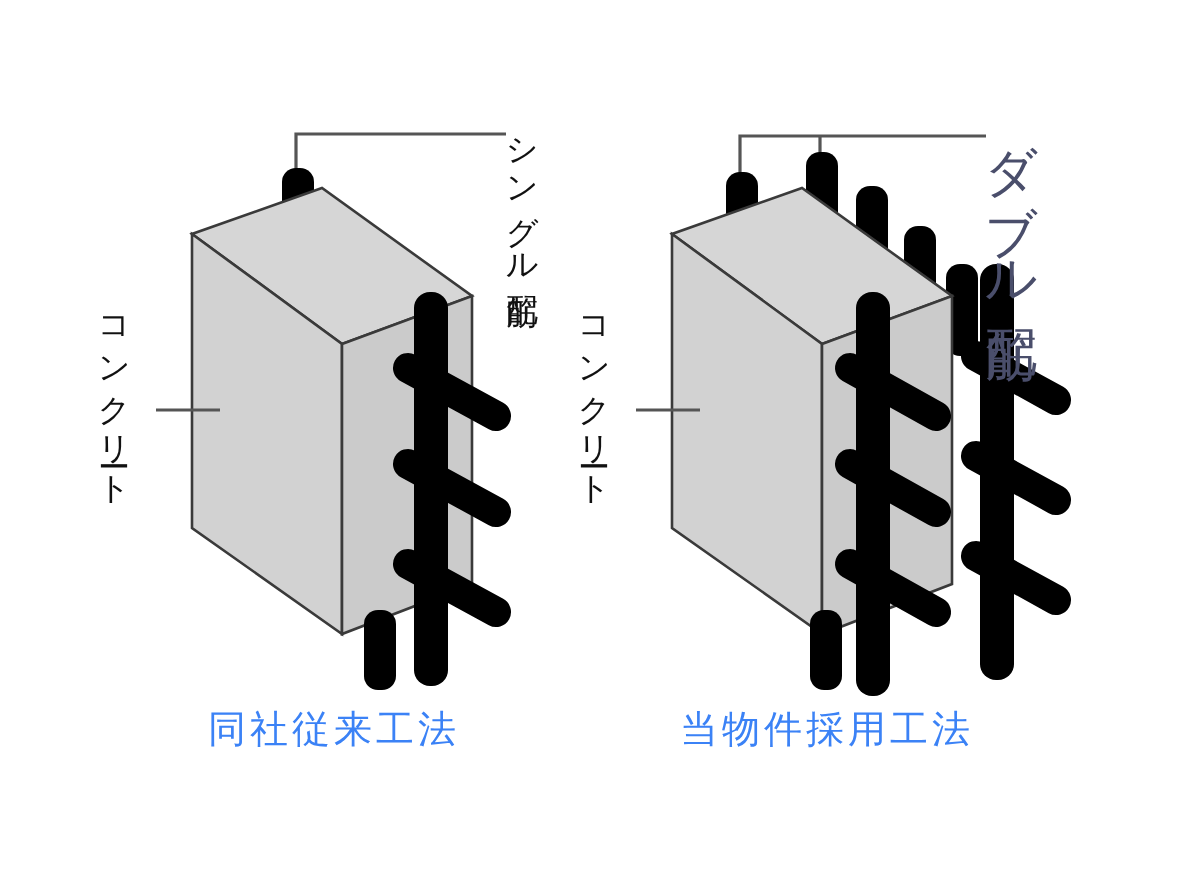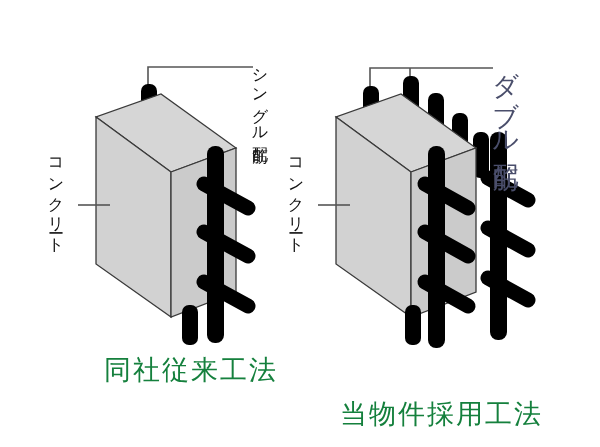--- a/index.html
+++ b/index.html
@@ -34,23 +34,23 @@
     color: #111111;
     font-size: 16px;
   }
   .lbl-navy {
     color: #4a4e6b;
     font-size: 26px;
     font-weight: 400;
   }
   .caption {
     position: absolute;
-    color: #15803d;
+    color: #3b82f6;
     font-family: Liberation Mono, monospace;
-    font-size: 27px;
+    font-size: 19px;
     letter-spacing: 2px;
     white-space: nowrap;
   }
 </style>
 </head>
 <body>
 
 <div id="figure">
 
   <svg width="600" height="447" viewBox="0 0 600 447" xmlns="http://www.w3.org/2000/svg">
@@ -173,15 +173,15 @@
   <div class="vlabel lbl-dark" style="left:48px; top:148px;">コンクリート</div>
 
   <div class="vlabel lbl-dark" style="left:252px; top:58px;">シングル配筋</div>
 
   <div class="vlabel lbl-dark" style="left:288px; top:148px;">コンクリート</div>
 
   <div class="vlabel lbl-navy" style="left:492px; top:52px;">ダブル配筋</div>
 
   <div class="caption" style="left:104px; top:352px;">同社従来工法</div>
 
-  <div class="caption" style="left:340px; top:352px;margin-top:44px;">当物件採用工法</div>
+  <div class="caption" style="left:340px; top:352px;">当物件採用工法</div>
 
 </div>
 
 </body></html>

